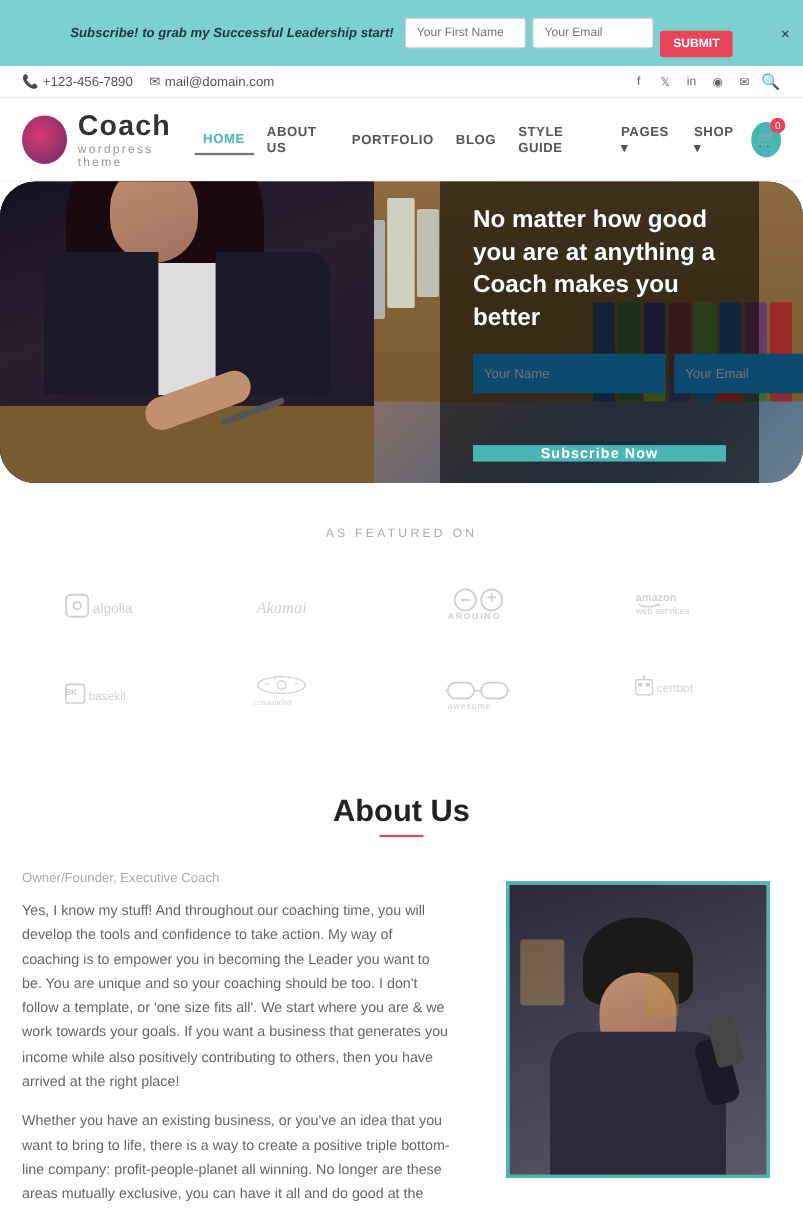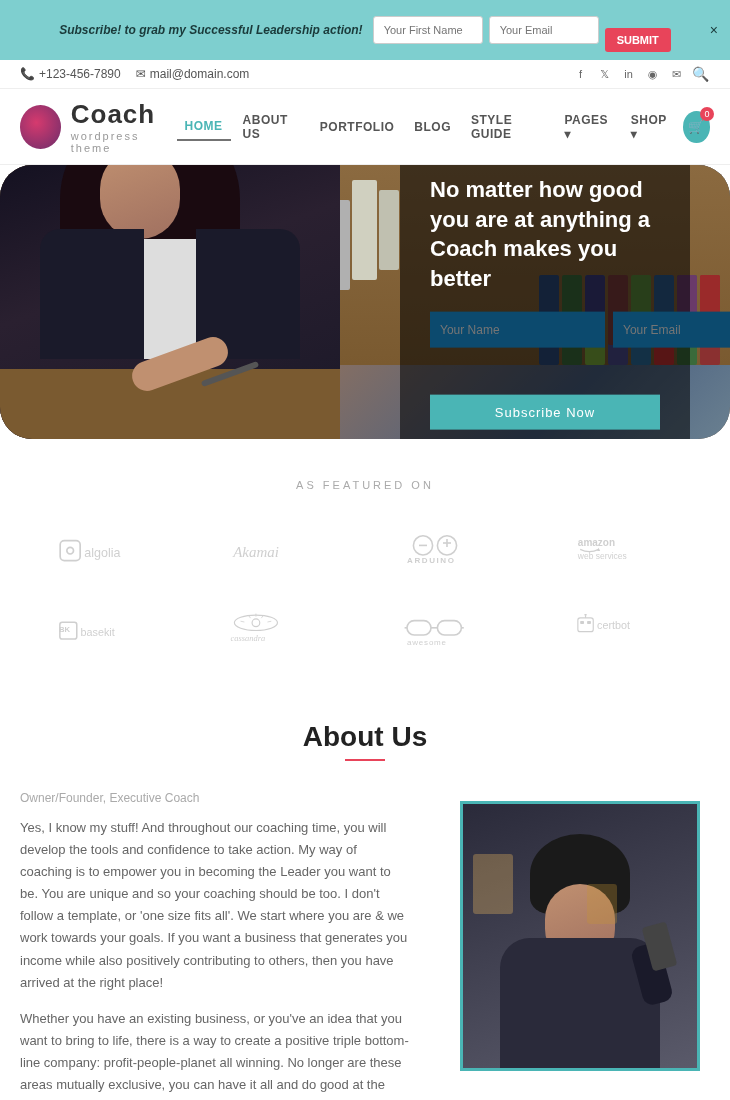--- a/index.html
+++ b/index.html
@@ -101,22 +101,22 @@
       background: rgba(0,0,0,0.55); padding: 25px 30px; width: 290px;
     }
     .hero-title { font-size: 22px; font-weight: 700; color: #fff; line-height: 1.35; margin-bottom: 18px; }
     .hero-form { display: flex; flex-direction: column; gap: 10px; }
     .hero-inputs { display: flex; gap: 8px; }
     .hero-inputs input {
       flex: 1; height: 36px; padding: 0 10px; border: none;
       font-size: 12px; color: #999; background: #0c4a6e;
     }
     .hero-subscribe {
-      background: #4ab5b5; color: #fff; border: none; padding: 10px;
-      font-size: 13px; cursor: pointer; letter-spacing: 1px; font-weight: 400; margin-top: 37px;
+      background: #4ab5b5; color: #fff; border: none; padding: 0;
+      font-size: 13px; cursor: pointer; letter-spacing: 1px; font-weight: 700; margin-top: 37px;
     }
 
     
     .featured {
       padding: 40px 20px 20px; text-align: center;
     }
     .featured-label {
       font-size: 11px; letter-spacing: 3px; color: #aaa; text-transform: uppercase;
       margin-bottom: 30px;
     }
@@ -160,21 +160,21 @@
       background: linear-gradient(160deg, #2a2a3a 0%, #4a4a5a 30%, #6a6a7a 60%, #3a3a4a 100%);
       position: relative; overflow: hidden;
     }
   </style>
 </head>
 <body>
 
 <div class="top-banner">
   <div class="top-banner-text">
     <span>Subscribe! to grab my Successful Leadership</span>
-    <span style="font-style:italic;font-weight:700;">action!</span>
+    <span style="font-style:italic;font-weight:700;">start!</span>
   </div>
   <div class="banner-inputs">
     <input type="text" placeholder="Your First Name" style="">
     <input type="email" placeholder="Your Email" style="">
     <button class="banner-submit">SUBMIT</button>
   </div>
   <button class="banner-close">×</button>
 </div>
 
 <div class="top-bar">

